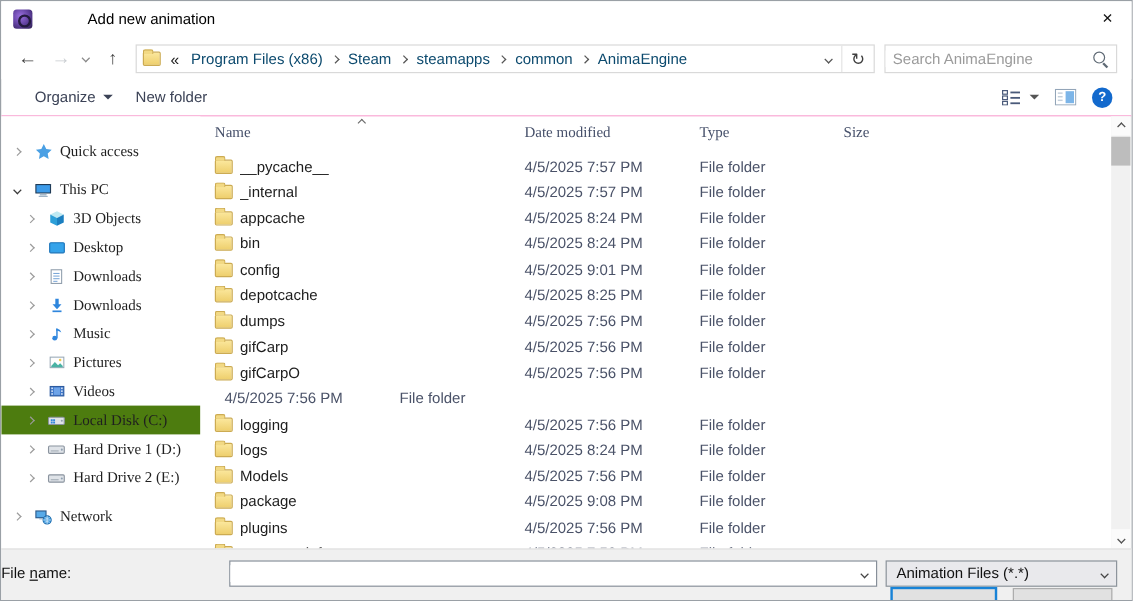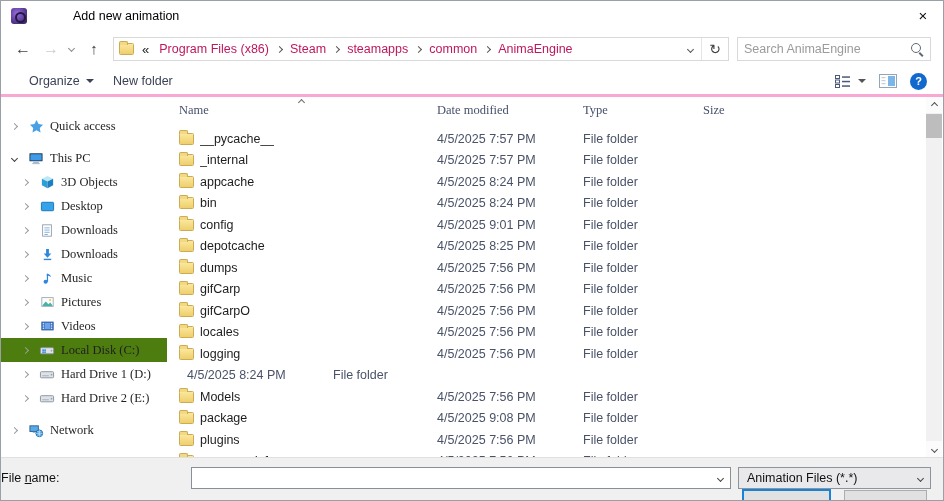--- a/index.html
+++ b/index.html
@@ -24,39 +24,39 @@
              justify-content:center; font-size:16px; cursor:pointer; }
   #back    { left:8px;  width:28px; color:#3f3f3f; }
   #fwd     { left:36px; width:28px; color:#c9cdd1; }
   #navdrop { left:62px; width:16px; color:#8a8a8a; }
   #up      { left:80px; width:26px; color:#3f3f3f; font-size:15px; }
 
   .addressbar { position:absolute; left:112px; top:6px; width:616px; height:24px;
                 border:1px solid #d9d9d9; display:flex; align-items:center; background:#fff; }
   .ab-folder { margin:0 5px 0 5px; flex:0 0 auto; }
   .ab-ovf { padding:0 3px; color:#1b1b1b; font-size:13px; }
-  .crumb { padding:0 7px; line-height:22px; white-space:nowrap; cursor:pointer; color:#be185d; }
+  .crumb { padding:0 7px; line-height:22px; white-space:nowrap; cursor:pointer; color:#0c4a6e; }
   .crumb-sep { display:flex; align-items:center; padding:0 1px; color:#555; }
   .ab-spacer { flex:1; }
   .ab-chev { width:22px; display:flex; justify-content:center; color:#555; cursor:pointer; }
   .ab-refresh { width:27px; height:22px; border-left:1px solid #e4e4e4; display:flex;
                 align-items:center; justify-content:center; color:#3f3f3f; font-size:14px; cursor:pointer; }
 
   .searchbox { position:absolute; left:736px; top:6px; width:194px; height:24px;
                border:1px solid #d9d9d9; display:flex; align-items:center; background:#fff; }
   .searchbox input { flex:1; min-width:0; border:0; outline:0; padding:0 6px; font:inherit; color:#be185d; }
   .searchbox input::placeholder { color:#9b9b9b; }
   .mag { position:relative; width:18px; height:18px; margin-right:4px; flex:0 0 auto; }
   .mag::before { content:""; position:absolute; left:3px; top:3px; width:8px; height:8px;
                  border:1.4px solid #5f6a75; border-radius:50%; }
   .mag::after { content:""; position:absolute; left:12px; top:12px; width:5px; height:1.5px;
                 background:#5f6a75; transform:rotate(45deg); transform-origin:0 0; }
 
   
-  .toolbar { position:absolute; top:65px; left:0; right:0; height:31px; border-bottom:3px solid #f9a8d4;text-decoration:underline; }
+  .toolbar { position:absolute; top:65px; left:0; right:0; height:31px; border-bottom:1px solid #f9a8d4;text-decoration:underline; }
   .tb-btn { position:absolute; top:0; height:30px; display:flex; align-items:center; gap:6px;
             color:#3b4256; cursor:pointer; }
   #organize { left:28px; }
   #newfolder { left:112px; }
   .caret-down { width:0; height:0; border-left:4px solid transparent; border-right:4px solid transparent;
                 border-top:4px solid #3b4256; }
   .tb-right { position:absolute; right:16px; top:0; height:30px; display:flex; align-items:center; gap:13px; }
   .views-group { display:flex; align-items:center; gap:7px; cursor:pointer; }
   .help-btn { width:17px; height:17px; border-radius:50%; background:#1269cd; color:#fff;
               font-weight:bold; font-size:11px; display:flex; align-items:center; justify-content:center;
@@ -479,38 +479,38 @@
         <div class="file-row">
           <div class="c-name">
             <span class="fico"></span>
             <span class="txt">gifCarpO</span>
           </div>
           <div class="c-date">4/5/2025 7:56 PM</div>
           <div class="c-type">File folder</div>
           <div class="c-size"></div>
         </div>
         <div class="file-row">
-          <div class="c-name">
-            <span class="fico"></span>
-            <span class="txt">locales</span>
-          </div>
           <div class="c-date">4/5/2025 7:56 PM</div>
           <div class="c-type">File folder</div>
           <div class="c-size"></div>
         </div>
         <div class="file-row">
           <div class="c-name">
             <span class="fico"></span>
             <span class="txt">logging</span>
           </div>
           <div class="c-date">4/5/2025 7:56 PM</div>
           <div class="c-type">File folder</div>
           <div class="c-size"></div>
         </div>
         <div class="file-row">
+          <div class="c-name">
+            <span class="fico"></span>
+            <span class="txt">logs</span>
+          </div>
           <div class="c-date">4/5/2025 8:24 PM</div>
           <div class="c-type">File folder</div>
           <div class="c-size"></div>
         </div>
         <div class="file-row">
           <div class="c-name">
             <span class="fico"></span>
             <span class="txt">Models</span>
           </div>
           <div class="c-date">4/5/2025 7:56 PM</div>

